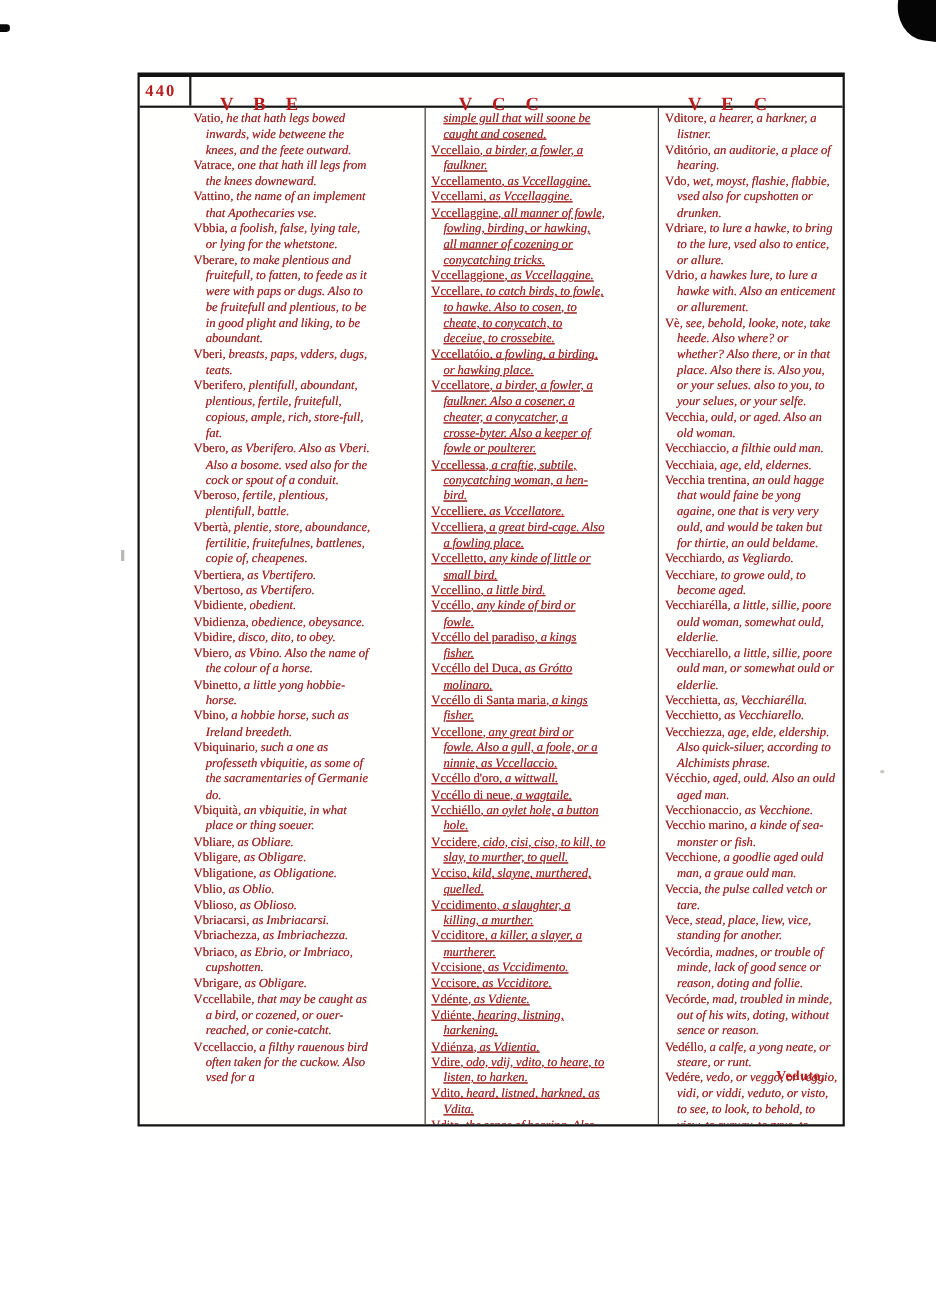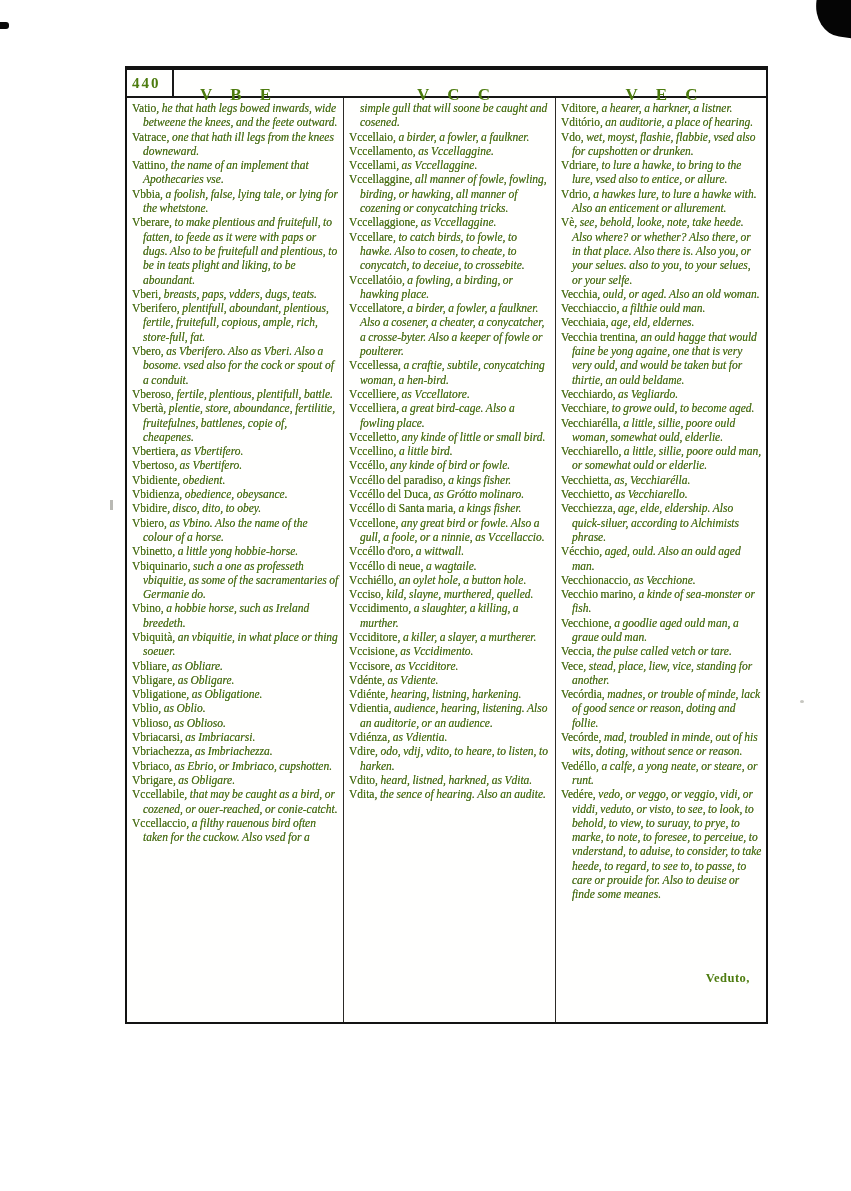--- a/index.html
+++ b/index.html
@@ -1,18 +1,18 @@
 <!DOCTYPE html>
 <html><head>
 <meta charset="utf-8">
 <style>
   html,body{margin:0;padding:0;background:#e8e8e6;}
   .screen{
     position:relative;width:851px;height:1191px;background:#ffffff;
-    overflow:hidden;font-family:"Liberation Serif",serif;color:#4d7c0f;
+    overflow:hidden;font-family:"Liberation Serif",serif;color:#b91c1c;
   }
   
   .corner-blob{
     position:absolute;right:-8px;top:-10px;width:44px;height:46px;background:#050505;
     border-radius:0 0 0 62% / 0 0 0 70%;transform:rotate(8deg);
   }
   .edge-tick{position:absolute;left:0;top:22px;width:9px;height:7px;background:#0a0a0a;border-radius:0 3px 3px 0;}
   .speck1{position:absolute;left:110px;top:500px;width:3px;height:10px;background:#b9b9b4;}
   .speck2{position:absolute;left:800px;top:700px;width:4px;height:3px;background:#c6c6c0;border-radius:50%;}
 
@@ -32,23 +32,23 @@
   .pageno-rule{position:absolute;left:45px;top:0;bottom:0;width:2px;background:#191919;}
   .colhead{
     position:absolute;top:12px;transform:translateX(-50%);
     font-size:17px;font-weight:bold;letter-spacing:7px;white-space:nowrap;
   }
   .colhead-1{left:112px;}
   .colhead-2{left:330px;}
   .colhead-3{left:538px;}
 
   .cols{display:flex;height:924px;overflow:hidden;}
-  .col{box-sizing:border-box;padding:3px 4px 0 5px;overflow:hidden;}
+  .col{box-sizing:border-box;padding:3px 4px 0 5px;overflow:hidden;margin-left:44px;}
   .col1{width:222px;}
-  .col2{width:218px;border-left:1.5px solid #2c2a27;}
+  .col2{width:218px;border-left:1.5px solid #2c2a27;text-decoration:underline;}
   .col3{width:217px;border-left:1.5px solid #2c2a27;}
 
   .entry{
     margin:0;padding-left:11px;text-indent:-11px;
     font-size:11.5px;line-height:14.3px;font-style:italic;
     text-shadow:0 0 0.4px rgba(20,16,10,0.65);
     word-spacing:-0.3px;
   }
   .entry .head{font-style:normal;}
   .entry.cont{text-indent:0;}
@@ -75,35 +75,35 @@
       <span class="colhead colhead-2">V C C</span>
       <span class="colhead colhead-3">V E C</span>
     </div>
 
     <div class="cols">
       <div class="col col1">
           <p class="entry"><span class="head">Vatio</span><span class="rest">, he that hath legs bowed inwards, wide betweene the knees, and the feete outward.</span></p>
           <p class="entry"><span class="head">Vatrace</span><span class="rest">, one that hath ill legs from the knees downeward.</span></p>
           <p class="entry"><span class="head">Vattino</span><span class="rest">, the name of an implement that Apothecaries vse.</span></p>
           <p class="entry"><span class="head">Vbbia</span><span class="rest">, a foolish, false, lying tale, or lying for the whetstone.</span></p>
-          <p class="entry"><span class="head">Vberare</span><span class="rest">, to make plentious and fruitefull, to fatten, to feede as it were with paps or dugs. Also to be fruitefull and plentious, to be in teats plight and liking, to be aboundant.</span></p>
+          <p class="entry"><span class="head">Vberare</span><span class="rest">, to make plentious and fruitefull, to fatten, to feede as it were with paps or dugs. Also to be fruitefull and plentious, to be in good plight and liking, to be aboundant.</span></p>
           <p class="entry"><span class="head">Vberi</span><span class="rest">, breasts, paps, vdders, dugs, teats.</span></p>
           <p class="entry"><span class="head">Vberifero</span><span class="rest">, plentifull, aboundant, plentious, fertile, fruitefull, copious, ample, rich, store-full, fat.</span></p>
           <p class="entry"><span class="head">Vbero</span><span class="rest">, as Vberifero. Also as Vberi. Also a bosome. vsed also for the cock or spout of a conduit.</span></p>
           <p class="entry"><span class="head">Vberoso</span><span class="rest">, fertile, plentious, plentifull, battle.</span></p>
           <p class="entry"><span class="head">Vbertà</span><span class="rest">, plentie, store, aboundance, fertilitie, fruitefulnes, battlenes, copie of, cheapenes.</span></p>
           <p class="entry"><span class="head">Vbertiera</span><span class="rest">, as Vbertifero.</span></p>
           <p class="entry"><span class="head">Vbertoso</span><span class="rest">, as Vbertifero.</span></p>
           <p class="entry"><span class="head">Vbidiente</span><span class="rest">, obedient.</span></p>
           <p class="entry"><span class="head">Vbidienza</span><span class="rest">, obedience, obeysance.</span></p>
           <p class="entry"><span class="head">Vbidire</span><span class="rest">, disco, dito, to obey.</span></p>
           <p class="entry"><span class="head">Vbiero</span><span class="rest">, as Vbino. Also the name of the colour of a horse.</span></p>
           <p class="entry"><span class="head">Vbinetto</span><span class="rest">, a little yong hobbie-horse.</span></p>
+          <p class="entry"><span class="head">Vbino</span><span class="rest">, a hobbie horse, such as Ireland breedeth.</span></p>
           <p class="entry"><span class="head">Vbiquinario</span><span class="rest">, such a one as professeth vbiquitie, as some of the sacramentaries of Germanie do.</span></p>
-          <p class="entry"><span class="head">Vbino</span><span class="rest">, a hobbie horse, such as Ireland breedeth.</span></p>
           <p class="entry"><span class="head">Vbiquità</span><span class="rest">, an vbiquitie, in what place or thing soeuer.</span></p>
           <p class="entry"><span class="head">Vbliare</span><span class="rest">, as Obliare.</span></p>
           <p class="entry"><span class="head">Vbligare</span><span class="rest">, as Obligare.</span></p>
           <p class="entry"><span class="head">Vbligatione</span><span class="rest">, as Obligatione.</span></p>
           <p class="entry"><span class="head">Vblio</span><span class="rest">, as Oblio.</span></p>
           <p class="entry"><span class="head">Vblioso</span><span class="rest">, as Oblioso.</span></p>
           <p class="entry"><span class="head">Vbriacarsi</span><span class="rest">, as Imbriacarsi.</span></p>
           <p class="entry"><span class="head">Vbriachezza</span><span class="rest">, as Imbriachezza.</span></p>
           <p class="entry"><span class="head">Vbriaco</span><span class="rest">, as Ebrio, or Imbriaco, cupshotten.</span></p>
           <p class="entry"><span class="head">Vbrigare</span><span class="rest">, as Obligare.</span></p>
@@ -126,28 +126,28 @@
           <p class="entry"><span class="head">Vccelletto</span><span class="rest">, any kinde of little or small bird.</span></p>
           <p class="entry"><span class="head">Vccellino</span><span class="rest">, a little bird.</span></p>
           <p class="entry"><span class="head">Vccéllo</span><span class="rest">, any kinde of bird or fowle.</span></p>
           <p class="entry"><span class="head">Vccéllo del paradiso</span><span class="rest">, a kings fisher.</span></p>
           <p class="entry"><span class="head">Vccéllo del Duca</span><span class="rest">, as Grótto molinaro.</span></p>
           <p class="entry"><span class="head">Vccéllo di Santa maria</span><span class="rest">, a kings fisher.</span></p>
           <p class="entry"><span class="head">Vccellone</span><span class="rest">, any great bird or fowle. Also a gull, a foole, or a ninnie, as Vccellaccio.</span></p>
           <p class="entry"><span class="head">Vccéllo d'oro</span><span class="rest">, a wittwall.</span></p>
           <p class="entry"><span class="head">Vccéllo di neue</span><span class="rest">, a wagtaile.</span></p>
           <p class="entry"><span class="head">Vcchiéllo</span><span class="rest">, an oylet hole, a button hole.</span></p>
+          <p class="entry"><span class="head">Vccidere</span><span class="rest">, cido, cisi, ciso, to kill, to slay, to murther, to quell.</span></p>
           <p class="entry"><span class="head">Vcciso</span><span class="rest">, kild, slayne, murthered, quelled.</span></p>
           <p class="entry"><span class="head">Vccidimento</span><span class="rest">, a slaughter, a killing, a murther.</span></p>
           <p class="entry"><span class="head">Vcciditore</span><span class="rest">, a killer, a slayer, a murtherer.</span></p>
           <p class="entry"><span class="head">Vccisione</span><span class="rest">, as Vccidimento.</span></p>
           <p class="entry"><span class="head">Vccisore</span><span class="rest">, as Vcciditore.</span></p>
           <p class="entry"><span class="head">Vdénte</span><span class="rest">, as Vdiente.</span></p>
           <p class="entry"><span class="head">Vdiénte</span><span class="rest">, hearing, listning, harkening.</span></p>
-          <p class="entry"><span class="head">Vdientia</span><span class="rest">, audience, hearing, listening. Also an auditorie, or an audience.</span></p>
           <p class="entry"><span class="head">Vdiénza</span><span class="rest">, as Vdientia.</span></p>
           <p class="entry"><span class="head">Vdire</span><span class="rest">, odo, vdij, vdito, to heare, to listen, to harken.</span></p>
           <p class="entry"><span class="head">Vdito</span><span class="rest">, heard, listned, harkned, as Vdita.</span></p>
           <p class="entry"><span class="head">Vdita</span><span class="rest">, the sence of hearing. Also an audite.</span></p>
         </div>
       <div class="col col3">
           <p class="entry"><span class="head">Vditore</span><span class="rest">, a hearer, a harkner, a listner.</span></p>
           <p class="entry"><span class="head">Vditório</span><span class="rest">, an auditorie, a place of hearing.</span></p>
           <p class="entry"><span class="head">Vdo</span><span class="rest">, wet, moyst, flashie, flabbie, vsed also for cupshotten or drunken.</span></p>
           <p class="entry"><span class="head">Vdriare</span><span class="rest">, to lure a hawke, to bring to the lure, vsed also to entice, or allure.</span></p>

